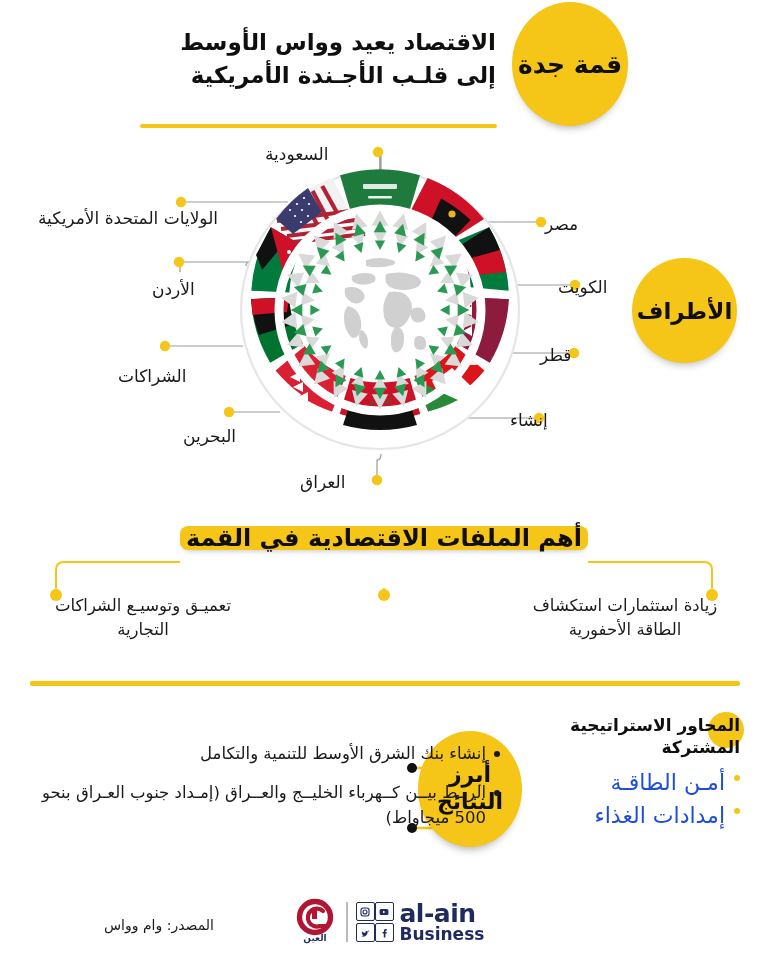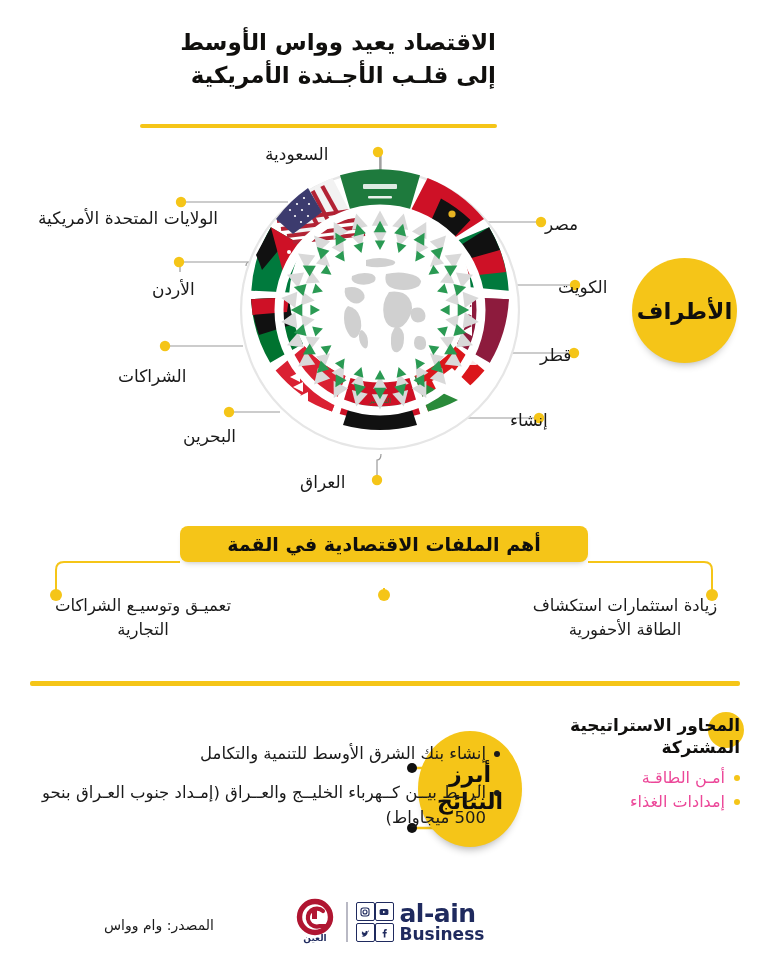--- a/index.html
+++ b/index.html
@@ -96,28 +96,28 @@
     white-space: nowrap;
     line-height: 1;
   }
 
   
   .banner {
     position: absolute;
     left: 180px;
     top: 526px;
     width: 408px;
-    height: 36px;
+    height: 24px;
     background: #F5C518;
     border-radius: 8px;
     display: flex;
     align-items: center;
     justify-content: center;
     color: #100f0d;
-    font-size: 19px;
+    font-size: 24px;
     font-weight: bold;
     direction: rtl;
     box-shadow: 0 4px 6px -4px rgba(0,0,0,.3);
   }
   .files-cols {
     position: absolute;
     left: 0;
     top: 594px;
     width: 768px;
     display: flex;
@@ -172,23 +172,23 @@
     z-index: 2;
   }
   .axes-list {
     margin: 7px 0 0 0;
     padding: 0;
     list-style: none;
     position: relative;
     z-index: 2;
   }
   .axes-list li {
-    font-size: 16px;
+    font-size: 22px;
     line-height: 1.5;
-    color: #ec4899;
+    color: #1d4ed8;
     position: relative;
     padding-right: 15px;
   }
   .axes-list li::before {
     content: "";
     position: absolute;
     right: 0;
     top: 9px;
     width: 6px;
     height: 6px;
@@ -294,20 +294,23 @@
 </head>
 <body>
 
 <div id="page">
 
   <div class="hdr-title">
     <div>الاقتصاد يعيد وواس الأوسط</div>
     <div>إلى قلـب الأجـندة الأمريكية</div>
   </div>
   <div class="hdr-underline"></div>
+  <div class="badge-summit">
+    <span>قمة جدة</span>
+  </div>
 
   <div class="diagram">
     <svg width="768" height="360" viewBox="0 0 768 360">
       <defs>
         <clipPath id="clipOuter">
             <circle cx="380" cy="170" r="137"></circle>
           </clipPath>
 
       </defs>
 

